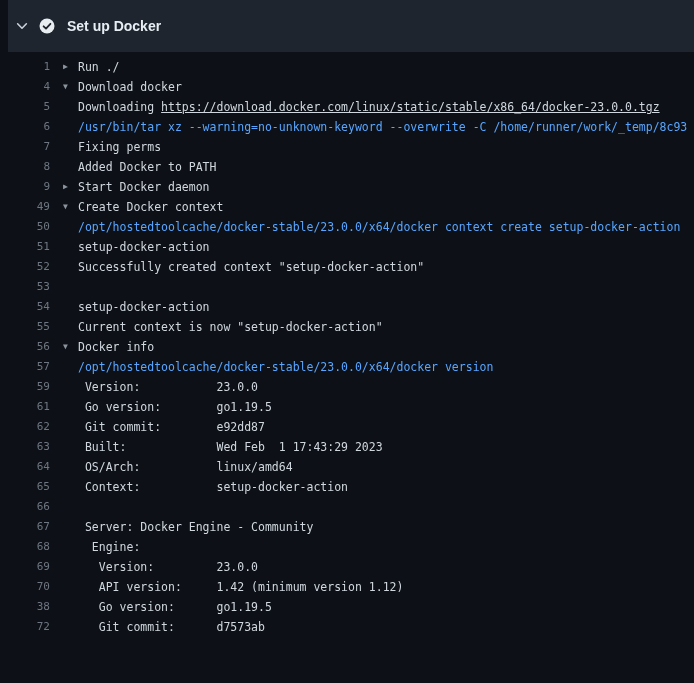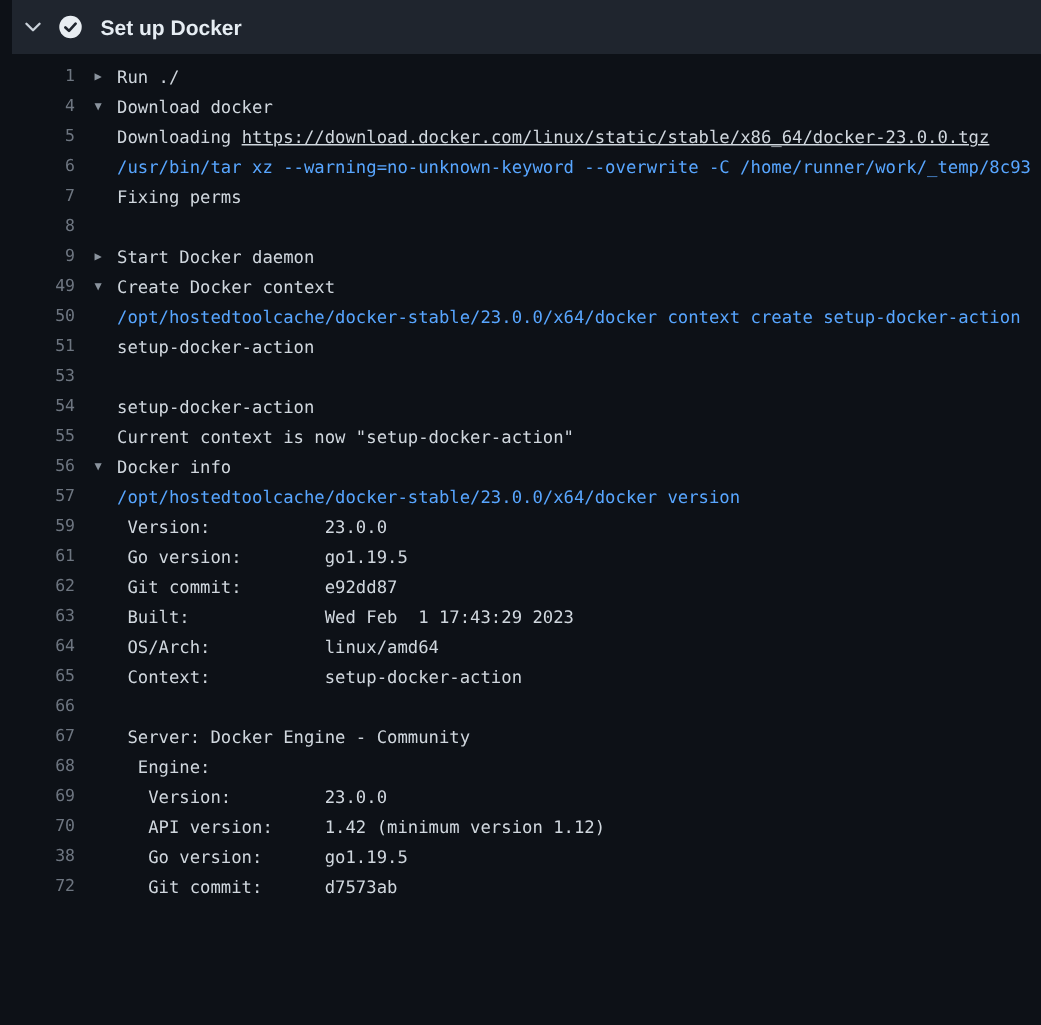--- a/index.html
+++ b/index.html
@@ -14,21 +14,21 @@
   }
   html,body{margin:0;padding:0;}
   body{
     width:694px;height:683px;
     background:var(--log-bg);
     overflow:hidden;
     font-family:"Liberation Sans","DejaVu Sans",sans-serif;
   }
   .step-header{
     display:flex;align-items:center;
-    height:36px;
+    height:52px;
     background:var(--header-bg);
     border-left:8px solid var(--log-bg);
     padding:0 16px 0 7px;
     gap:10px;
     cursor:pointer;
   }
   .icon-wrap{display:flex;align-items:center;justify-content:center;}
   .step-title{
     color:var(--title-color);
     font-size:14px;font-weight:600;
@@ -86,25 +86,26 @@
     </span>
     <span class="step-title">Set up Docker</span>
   </header>
 
   <div class="log">
       <div class="log-line"><span class="line-num">1</span><span class="line-content"><span class="arrow">▶</span><span class="group-title">Run ./</span></span></div>
       <div class="log-line"><span class="line-num">4</span><span class="line-content"><span class="arrow">▼</span><span class="group-title">Download docker</span></span></div>
       <div class="log-line"><span class="line-num">5</span><span class="line-content"><span class="plain">Downloading </span><span class="link">https://download.docker.com/linux/static/stable/x86_64/docker-23.0.0.tgz</span></span></div>
       <div class="log-line"><span class="line-num">6</span><span class="line-content"><span class="cmd">/usr/bin/tar xz --warning=no-unknown-keyword --overwrite -C /home/runner/work/_temp/8c93</span></span></div>
       <div class="log-line"><span class="line-num">7</span><span class="line-content"><span class="plain">Fixing perms</span></span></div>
-      <div class="log-line"><span class="line-num">8</span></div>
+      <div class="log-line"><span class="line-num">8</span><span class="line-content"><span class="plain">Added Docker to PATH</span></span></div>
       <div class="log-line"><span class="line-num">9</span><span class="line-content"><span class="arrow">▶</span><span class="group-title">Start Docker daemon</span></span></div>
       <div class="log-line"><span class="line-num">49</span><span class="line-content"><span class="arrow">▼</span><span class="group-title">Create Docker context</span></span></div>
       <div class="log-line"><span class="line-num">50</span><span class="line-content"><span class="cmd">/opt/hostedtoolcache/docker-stable/23.0.0/x64/docker context create setup-docker-action</span></span></div>
       <div class="log-line"><span class="line-num">51</span><span class="line-content"><span class="plain">setup-docker-action</span></span></div>
+      <div class="log-line"><span class="line-num">52</span><span class="line-content"><span class="plain">Successfully created context "setup-docker-action"</span></span></div>
       <div class="log-line"><span class="line-num">53</span></div>
       <div class="log-line"><span class="line-num">54</span><span class="line-content"><span class="plain">setup-docker-action</span></span></div>
       <div class="log-line"><span class="line-num">55</span><span class="line-content"><span class="plain">Current context is now "setup-docker-action"</span></span></div>
       <div class="log-line"><span class="line-num">56</span><span class="line-content"><span class="arrow">▼</span><span class="group-title">Docker info</span></span></div>
       <div class="log-line"><span class="line-num">57</span><span class="line-content"><span class="cmd">/opt/hostedtoolcache/docker-stable/23.0.0/x64/docker version</span></span></div>
       <div class="log-line"><span class="line-num">59</span><span class="line-content"><span class="plain"> Version:           23.0.0</span></span></div>
       <div class="log-line"><span class="line-num">61</span><span class="line-content"><span class="plain"> Go version:        go1.19.5</span></span></div>
       <div class="log-line"><span class="line-num">62</span><span class="line-content"><span class="plain"> Git commit:        e92dd87</span></span></div>
       <div class="log-line"><span class="line-num">63</span><span class="line-content"><span class="plain"> Built:             Wed Feb  1 17:43:29 2023</span></span></div>
       <div class="log-line"><span class="line-num">64</span><span class="line-content"><span class="plain"> OS/Arch:           linux/amd64</span></span></div>

